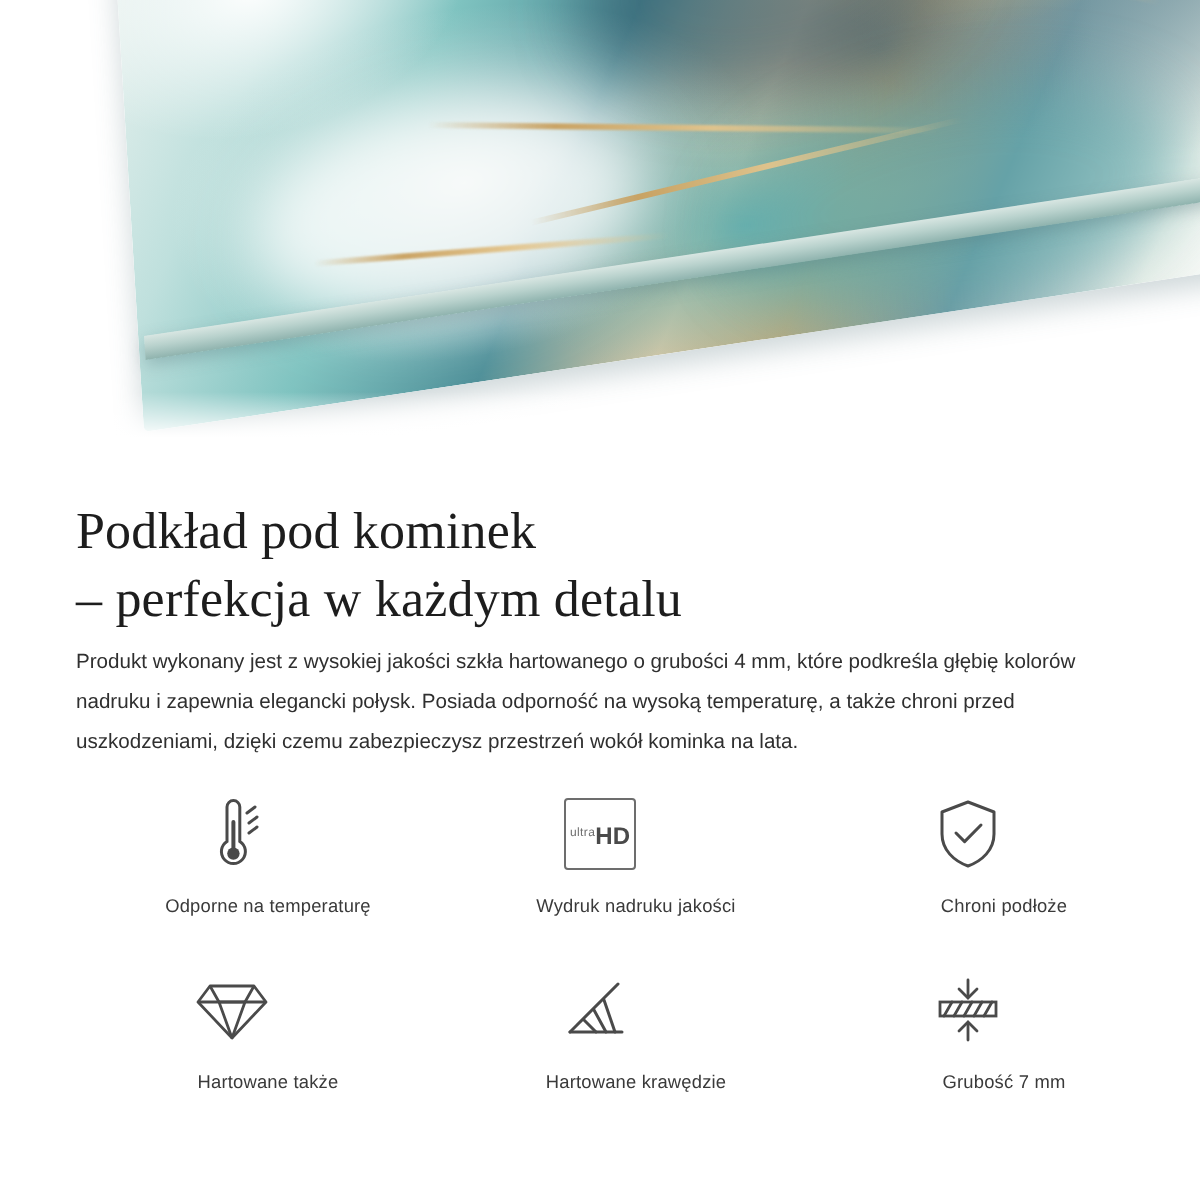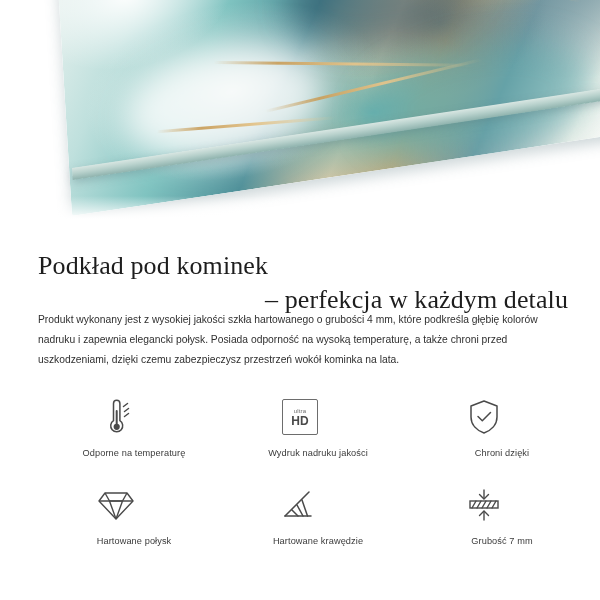--- a/index.html
+++ b/index.html
@@ -107,27 +107,27 @@
     left: 38px;
     top: 232px;
     width: 530px;
     font-family: "Liberation Serif", serif;
     font-size: 26px;
     line-height: 1.28;
     color: #1d1d1d;
     font-weight: 400;
     letter-spacing: 0.1px;
   }
-  .headline .l2 { display: block; text-align: right; }
+  .headline .l2 { display: block; }
 
   
   .body-copy {
     position: absolute;
     left: 38px;
-    top: 300px;
+    top: 312px;
     width: 534px;
     font-size: 10.3px;
     line-height: 1.95;
     color: #2f2f2f;
     text-align: left;
   }
 
   
   .features {
     position: absolute;
@@ -158,21 +158,21 @@
     text-align: center;
     letter-spacing: 0.1px;
     padding-left: 36px;
   }
   .ultrahd {
     width: 34px;
     height: 34px;
     border: 1.6px solid #6d6d6d;
     border-radius: 2px;
     display: flex;
-    flex-direction: column;
+    flex-direction: row;
     align-items: center;
     justify-content: center;
     line-height: 1;
   }
   .ultrahd .u-top {
     font-size: 6px;
     letter-spacing: 0.2px;
     color: #6d6d6d;
   }
   .ultrahd .u-bot {
@@ -238,34 +238,34 @@
       <div class="caption">Wydruk nadruku jakości</div>
     </div>
 
     <div class="feature">
       <div class="glyph">
         <svg width="36" height="40" viewBox="0 0 36 40" fill="none" stroke="#4a4a4a" stroke-width="1.5" stroke-linecap="round" stroke-linejoin="round">
           <path d="M18 4 L31 9 V20c0 8-6 13.5-13 16-7-2.5-13-8-13-16V9z"></path>
           <path d="M12 19.5l4.3 4.3L24.5 15.5"></path>
         </svg>
       </div>
-      <div class="caption">Chroni dzięki</div>
+      <div class="caption">Chroni podłoże</div>
     </div>
 
     <div class="feature">
       <div class="glyph">
         <svg width="38" height="36" viewBox="0 0 38 36" fill="none" stroke="#4a4a4a" stroke-width="1.4" stroke-linejoin="round">
           <path d="M8 6 H30 L36 14 L19 32 L2 14 Z"></path>
           <path d="M2 14 H36"></path>
           <path d="M8 6 L12.5 14 L19 32"></path>
           <path d="M30 6 L25.5 14 L19 32"></path>
           <path d="M12.5 14 H25.5"></path>
         </svg>
       </div>
-      <div class="caption">Hartowane połysk</div>
+      <div class="caption">Hartowane także</div>
     </div>
 
     <div class="feature">
       <div class="glyph">
         <svg width="38" height="34" viewBox="0 0 38 34" fill="none" stroke="#4a4a4a" stroke-width="1.5" stroke-linecap="round">
           <path d="M4 28 L28 4"></path>
           <path d="M4 28 L30 28"></path>
           <path d="M11 22 L17 28"></path>
           <path d="M16 17 L22 28"></path>
           <path d="M21 12 L26.5 28"></path>

